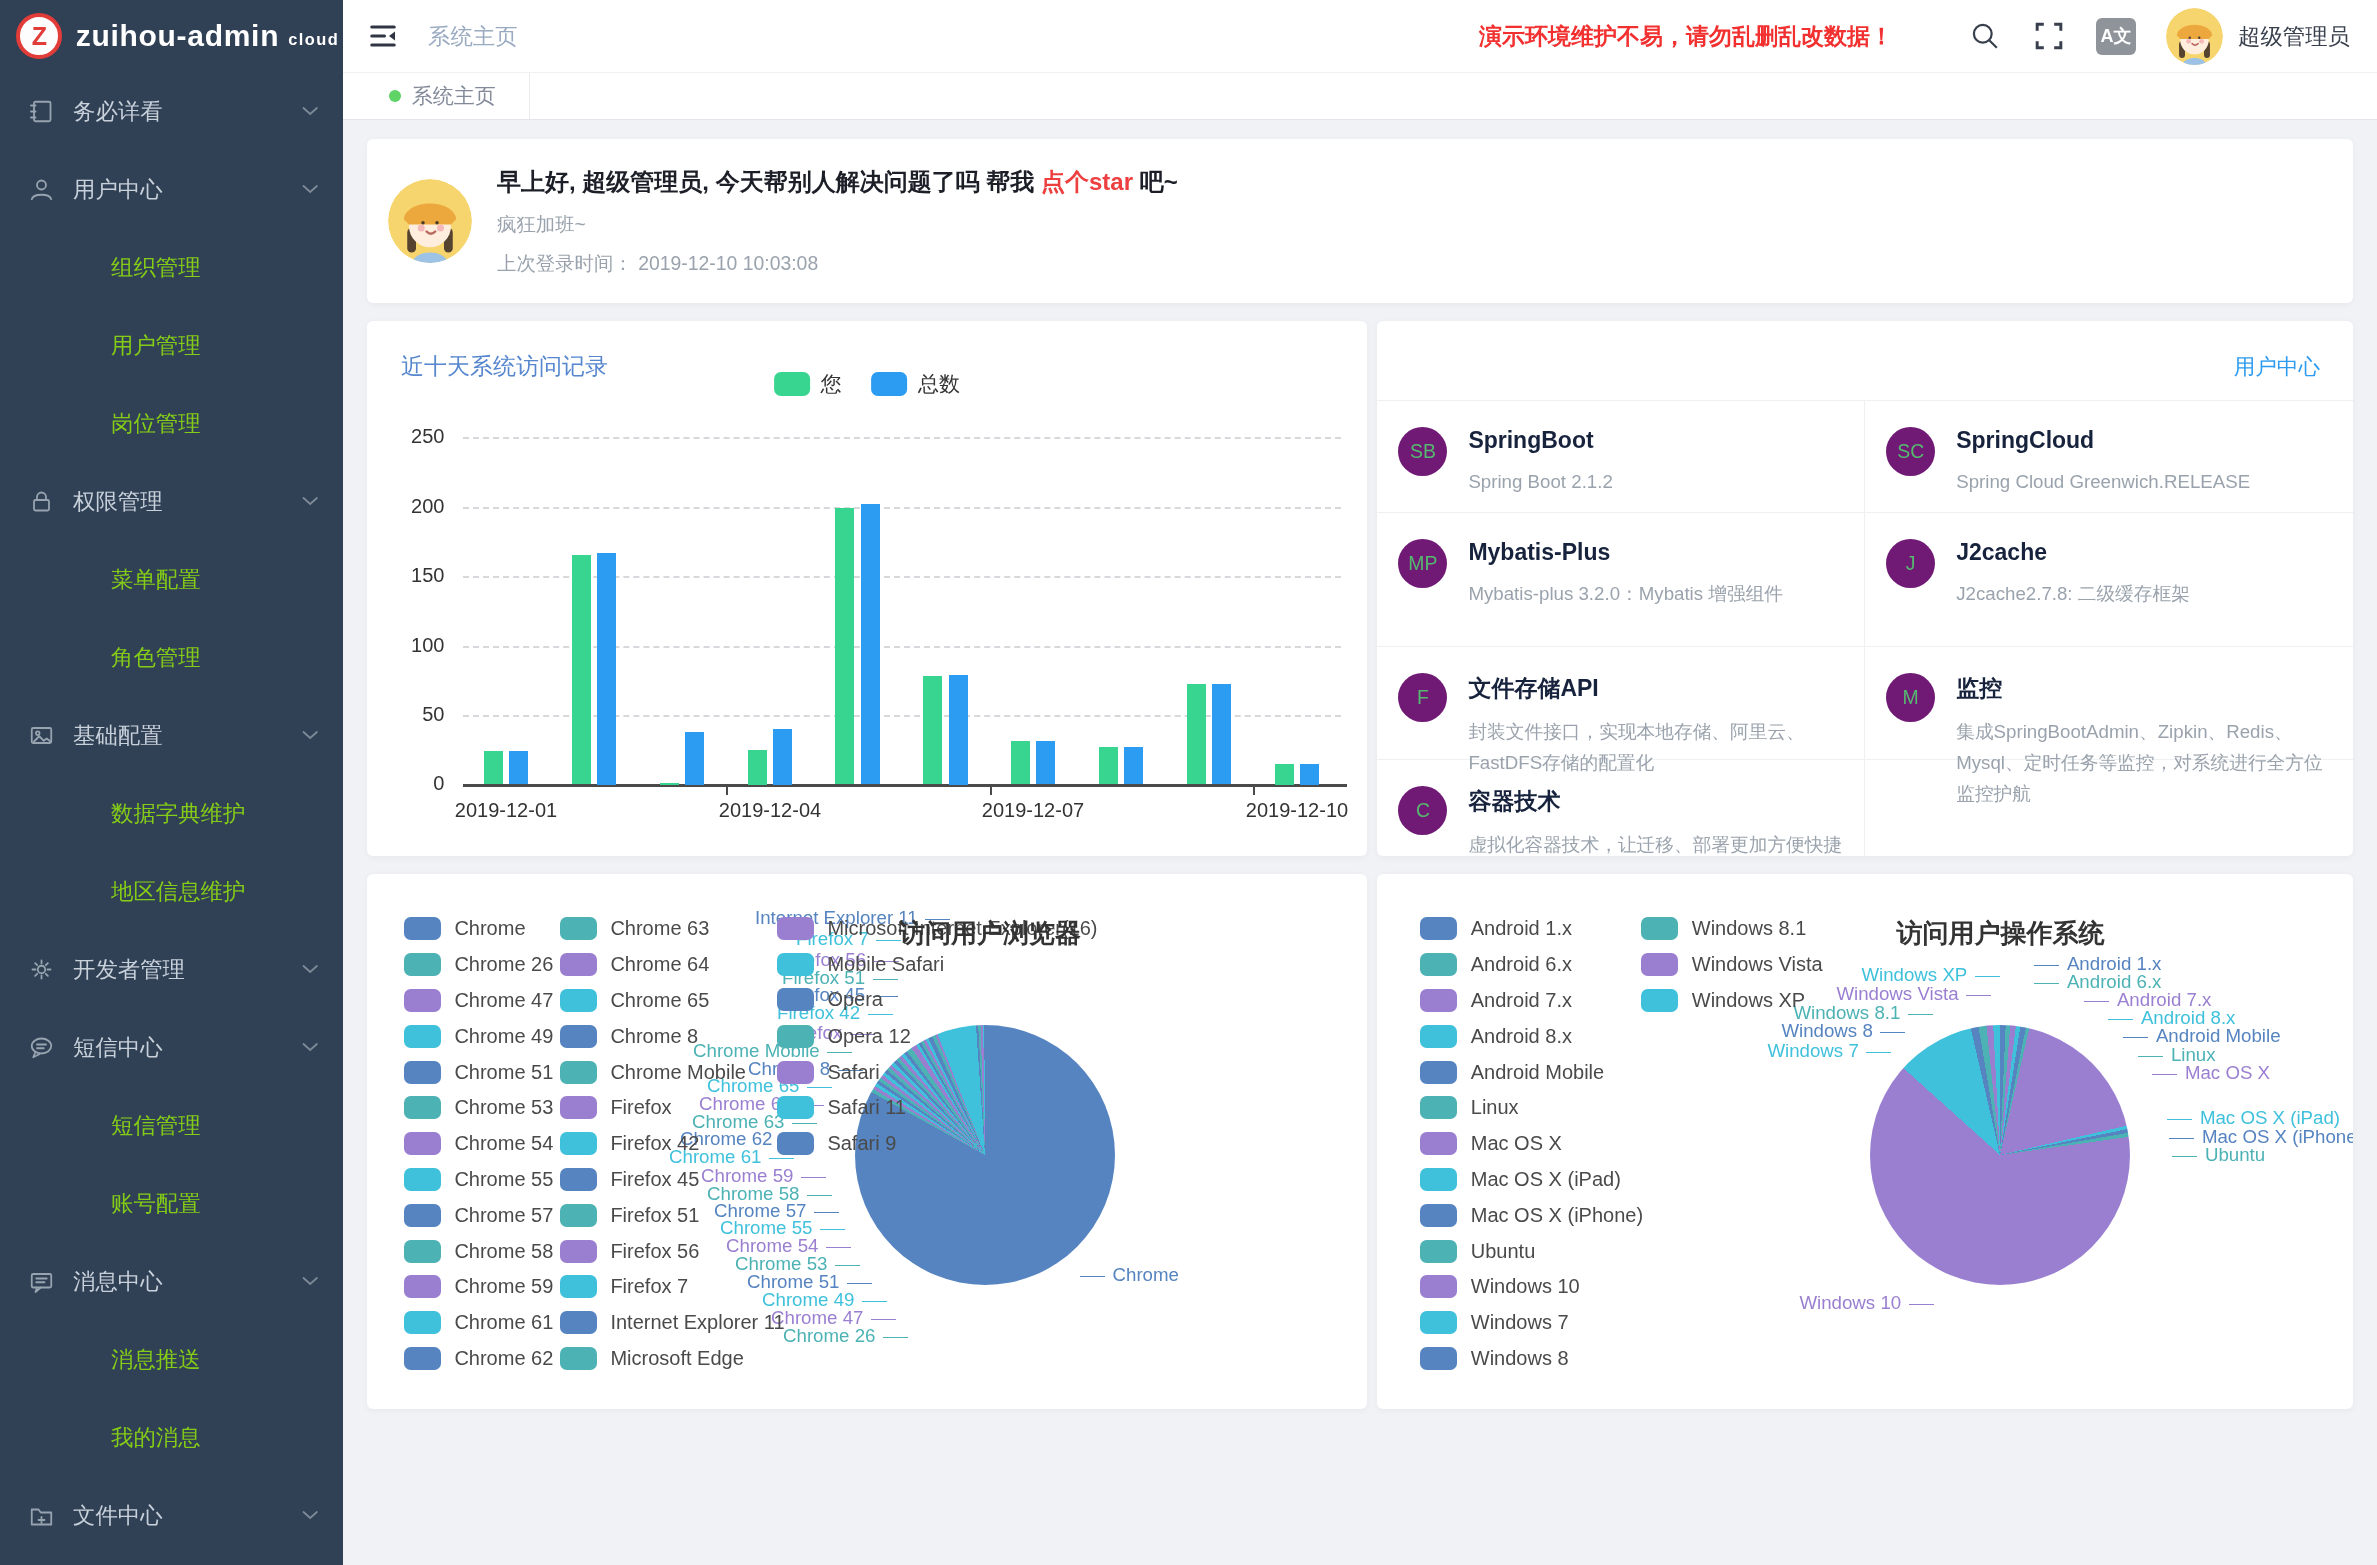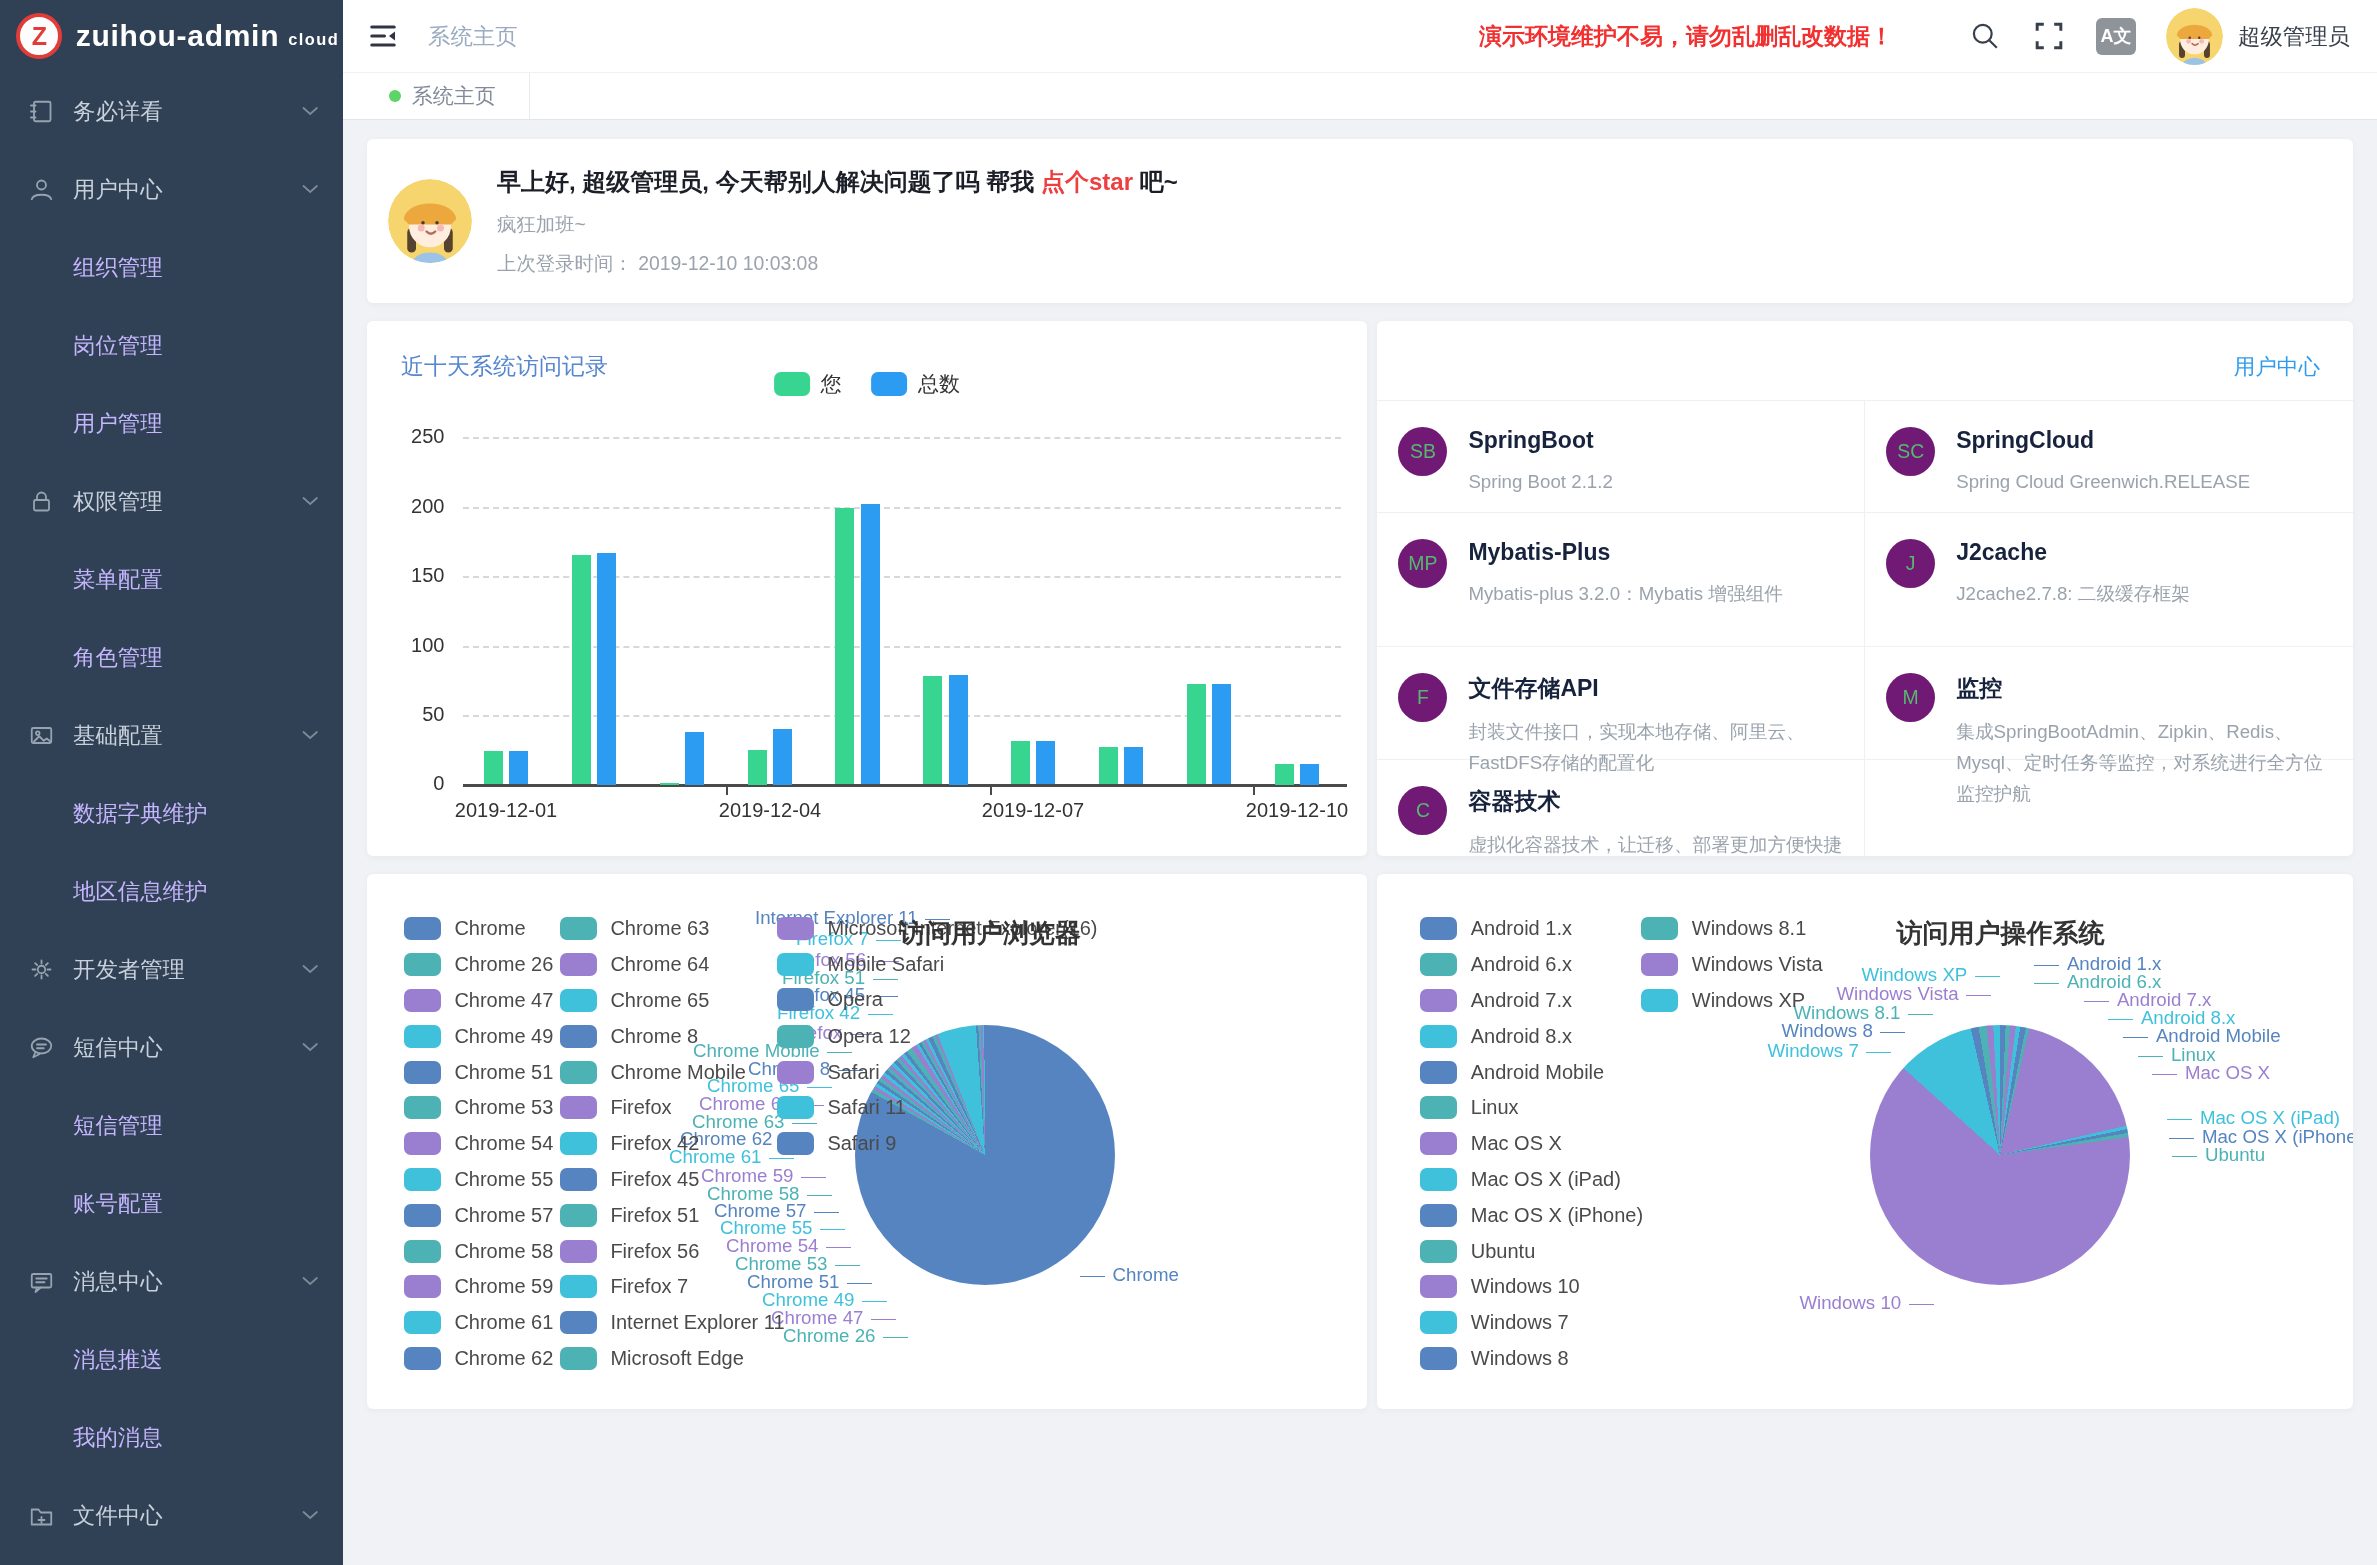--- a/index.html
+++ b/index.html
@@ -14,22 +14,22 @@
     color:#e23c39; font-weight:bold; font-size:25px; display:flex; align-items:center;
     justify-content:center; background:#fdfdfd; }
   .logo-text { color:#fff; font-size:30px; font-weight:bold; margin-left:13.4px; letter-spacing:0.7px; }
   .logo-badge { color:#fff; font-size:16.4px; font-weight:bold; margin-left:9px; margin-top:7.5px; letter-spacing:1.5px; }
   .menu-item { height:78px; display:flex; align-items:center; position:relative;
     color:#c8d0da; font-size:22.4px; cursor:pointer; }
   .mi-icon { width:27px; height:27px; margin-left:28px; display:inline-flex; }
   .mi-icon svg { width:27px; height:27px; }
   .mi-label { margin-left:18px; }
   .mi-chevron { position:absolute; right:25px; top:50%; transform:translateY(-50%); display:inline-flex; }
-  .menu-sub { height:78px; display:flex; align-items:center; padding-left:73px;
-    color:#c4b5fd; font-size:22.4px; cursor:pointer; }
+  .menu-sub { height:78px; display:flex; align-items:center; padding-left:111px;
+    color:#84cc16; font-size:22.4px; cursor:pointer; }
 
   
   .main { flex:1; display:flex; flex-direction:column; height:100%; overflow:hidden; }
   .topbar { height:72px; background:#fff; display:flex; align-items:center; padding:0 27px 0 25px; }
   .hamburger { display:inline-flex; cursor:pointer; }
   .breadcrumb { color:#9aaac0; font-size:22.4px; margin-left:30px; cursor:pointer; }
   .topbar-right { margin-left:auto; display:flex; align-items:center; }
   .notice { color:#f23030; font-size:23px; font-weight:bold; margin-right:45px; }
   .tb-icon { display:inline-flex; margin-left:30px; cursor:pointer; align-items:center; }
   .lang-icon { width:40px; height:37px; background:#8f949b; border-radius:6px; color:#fff;
@@ -145,22 +145,22 @@
             </svg>
           </span>
           <span class="mi-label">用户中心</span>
           <span class="mi-chevron">
             <svg width="16.4" height="10.4" viewBox="0 0 22 14" fill="none" stroke="#7e8a98" stroke-width="2.4" stroke-linecap="round">
               <polyline points="2,3 11,11 20,3"></polyline>
             </svg>
           </span>
         </div>
         <div class="menu-sub">组织管理</div>
+        <div class="menu-sub">用户管理</div>
         <div class="menu-sub">岗位管理</div>
-        <div class="menu-sub">用户管理</div>
         <div class="menu-item">
           <span class="mi-icon">
             <svg width="27" height="27" viewBox="0 0 36 36" fill="none" stroke="#98a3b0" stroke-width="2.4" stroke-linecap="round" stroke-linejoin="round">
               <rect x="8" y="16" width="20" height="14" rx="2"></rect>
               <path d="M12 16v-4a6 6 0 0 1 12 0v4"></path>
             </svg>
           </span>
           <span class="mi-label">权限管理</span>
           <span class="mi-chevron">
             <svg width="16.4" height="10.4" viewBox="0 0 22 14" fill="none" stroke="#7e8a98" stroke-width="2.4" stroke-linecap="round">

